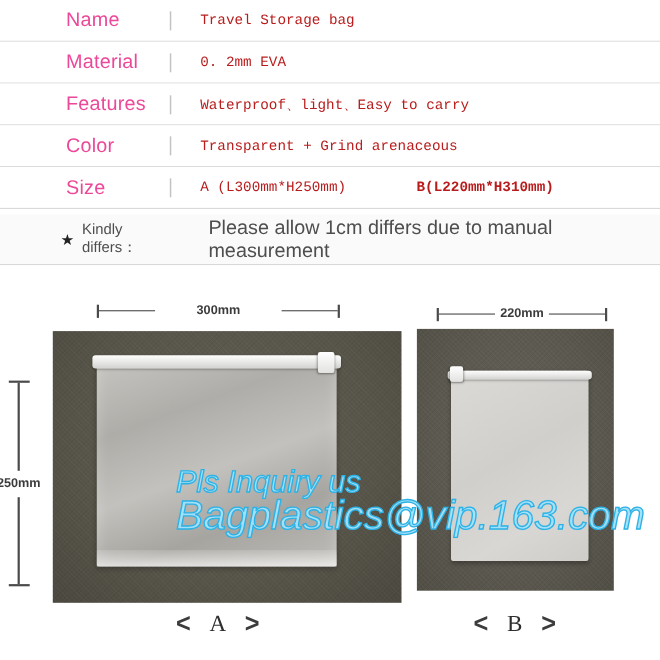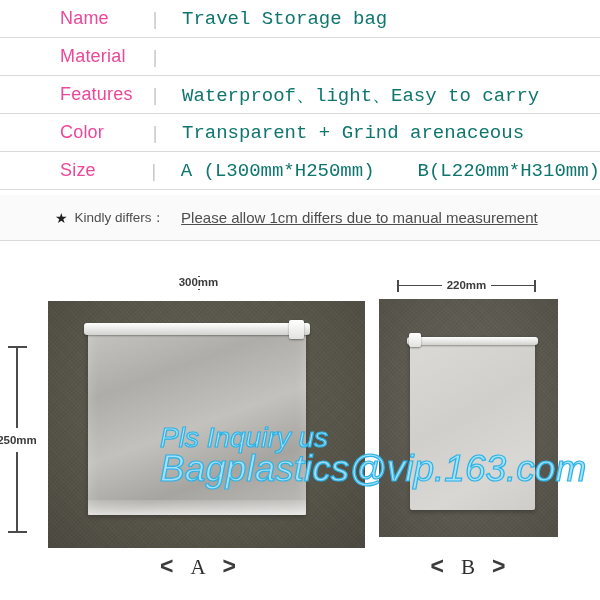--- a/index.html
+++ b/index.html
@@ -6,42 +6,42 @@
   html,body { width:600px; height:600px; background:#ffffff; overflow:hidden;
               font-family:"Liberation Sans", sans-serif; }
   .stage { position:relative; width:600px; height:600px; background:#fff; }
 
   
   .spec-table { position:absolute; top:0; left:0; width:600px; }
   .spec-row { height:38px; border-bottom:1px solid #d9d9d9; display:flex; align-items:center; background:#fff; }
   .spec-label { width:88px; margin-left:60px; font-size:18px; color:#ec4899; letter-spacing:.2px; }
   .spec-divider { width:14px; text-align:center; color:#c2c2c2; font-size:16px; font-weight:300;
                   transform:scaleY(1.15); }
-  .spec-value { margin-left:20px; font-family:"Liberation Mono", monospace; font-size:19px;
-                color:#0f766e; white-space:nowrap; }
-  .spec-value.second { margin-left:43px; }
+  .spec-value { margin-left:20px; font-family:"Liberation Mono", monospace; font-size:13px;
+                color:#b91c1c; white-space:nowrap; }
+  .spec-value.second { margin-left:64px;font-weight:bold; }
 
   
   .reminder { position:absolute; top:195px; left:0; width:600px; height:46px;
               background:#fafafa; border-bottom:1px solid #d9d9d9;
               display:flex; align-items:center; padding-left:55px; }
   .star { font-size:14px; color:#222; margin-right:7px; }
   .reminder-label { font-size:13.5px; color:#4e4e4e; }
-  .reminder-text { font-size:15px; color:#4e4e4e; margin-left:16px;text-decoration:underline; }
+  .reminder-text { font-size:18px; color:#4e4e4e; margin-left:28px; }
 
   
   .dim-h { position:absolute; display:flex; align-items:center; height:13px; }
   .dim-h .tick { width:2px; height:12px; background:#4a4a4a; }
   .dim-h .seg { height:1.5px; background:#4a4a4a; flex:1; }
   .dim-h .gap-w { width:38px; }
   .dim-h .gap-n { width:5px; }
   .dim-label { font-size:11.5px; font-weight:bold; color:#3b3b3b; white-space:nowrap;
                transform:translateY(-1px); }
-  #dim-300 { left:88px; top:276px; width:221px;flex-direction:column; }
-  #dim-220 { left:397px; top:279px; width:139px; }
+  #dim-300 { left:88px; top:276px; width:221px; }
+  #dim-220 { left:397px; top:279px; width:155px; }
 
   .dim-v { position:absolute; display:flex; flex-direction:column; align-items:center; }
   .dim-v .tick { height:2px; width:19px; background:#4a4a4a; }
   .dim-v .seg { width:1.5px; background:#4a4a4a; flex:1; }
   .dim-v .dim-label { margin:6px 0; transform:none; }
   #dim-250 { left:0px;  top:331px; width:34px; height:187px;margin-top:15px; }
   #dim-310 { left:560px; top:337px; width:36px; height:194px; }
 
   
   .photo { position:absolute; overflow:hidden; }
@@ -101,20 +101,21 @@
 
   <div class="spec-table">
     <div class="spec-row">
       <span class="spec-label">Name</span>
       <span class="spec-divider">|</span>
       <span class="spec-value">Travel Storage bag</span>
     </div>
     <div class="spec-row">
       <span class="spec-label">Material</span>
       <span class="spec-divider">|</span>
+      <span class="spec-value">0. 2mm EVA</span>
     </div>
     <div class="spec-row">
       <span class="spec-label">Features</span>
       <span class="spec-divider">|</span>
       <span class="spec-value">Waterproof、light、Easy to carry</span>
     </div>
     <div class="spec-row">
       <span class="spec-label">Color</span>
       <span class="spec-divider">|</span>
       <span class="spec-value">Transparent + Grind arenaceous</span>

